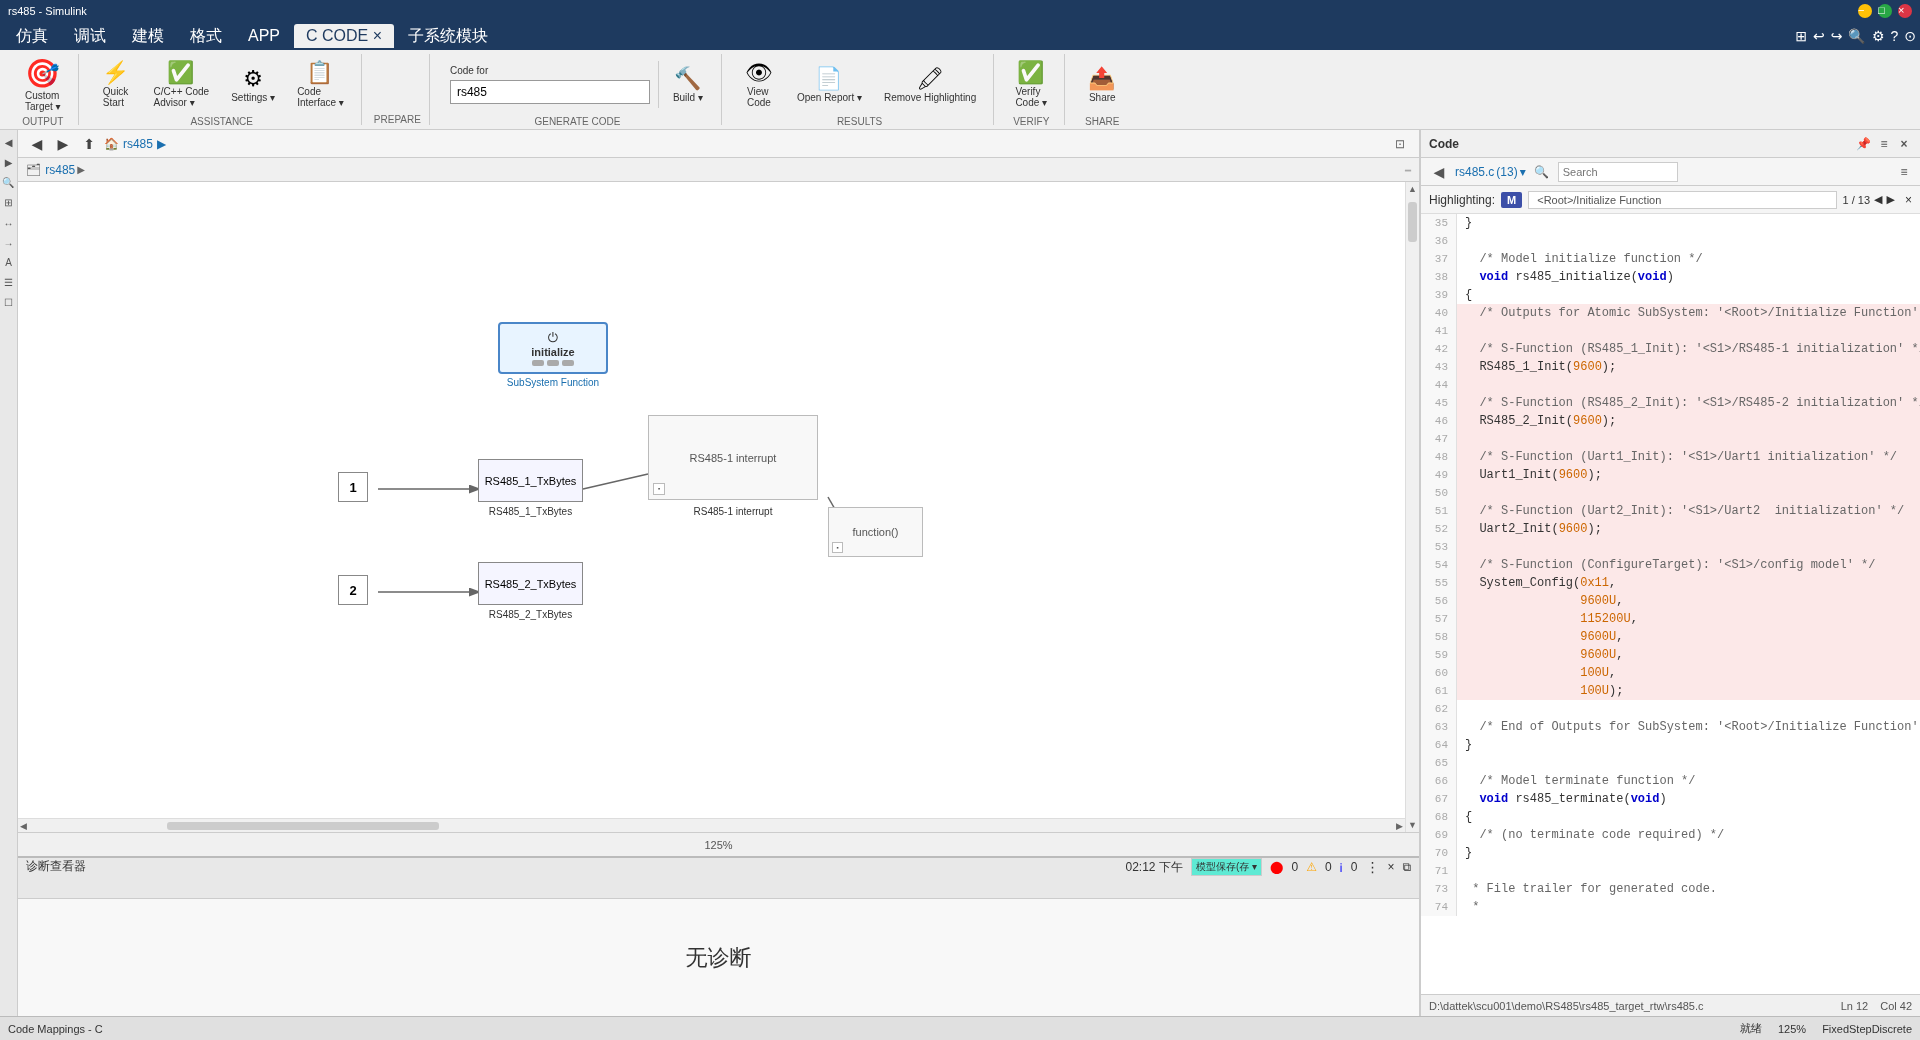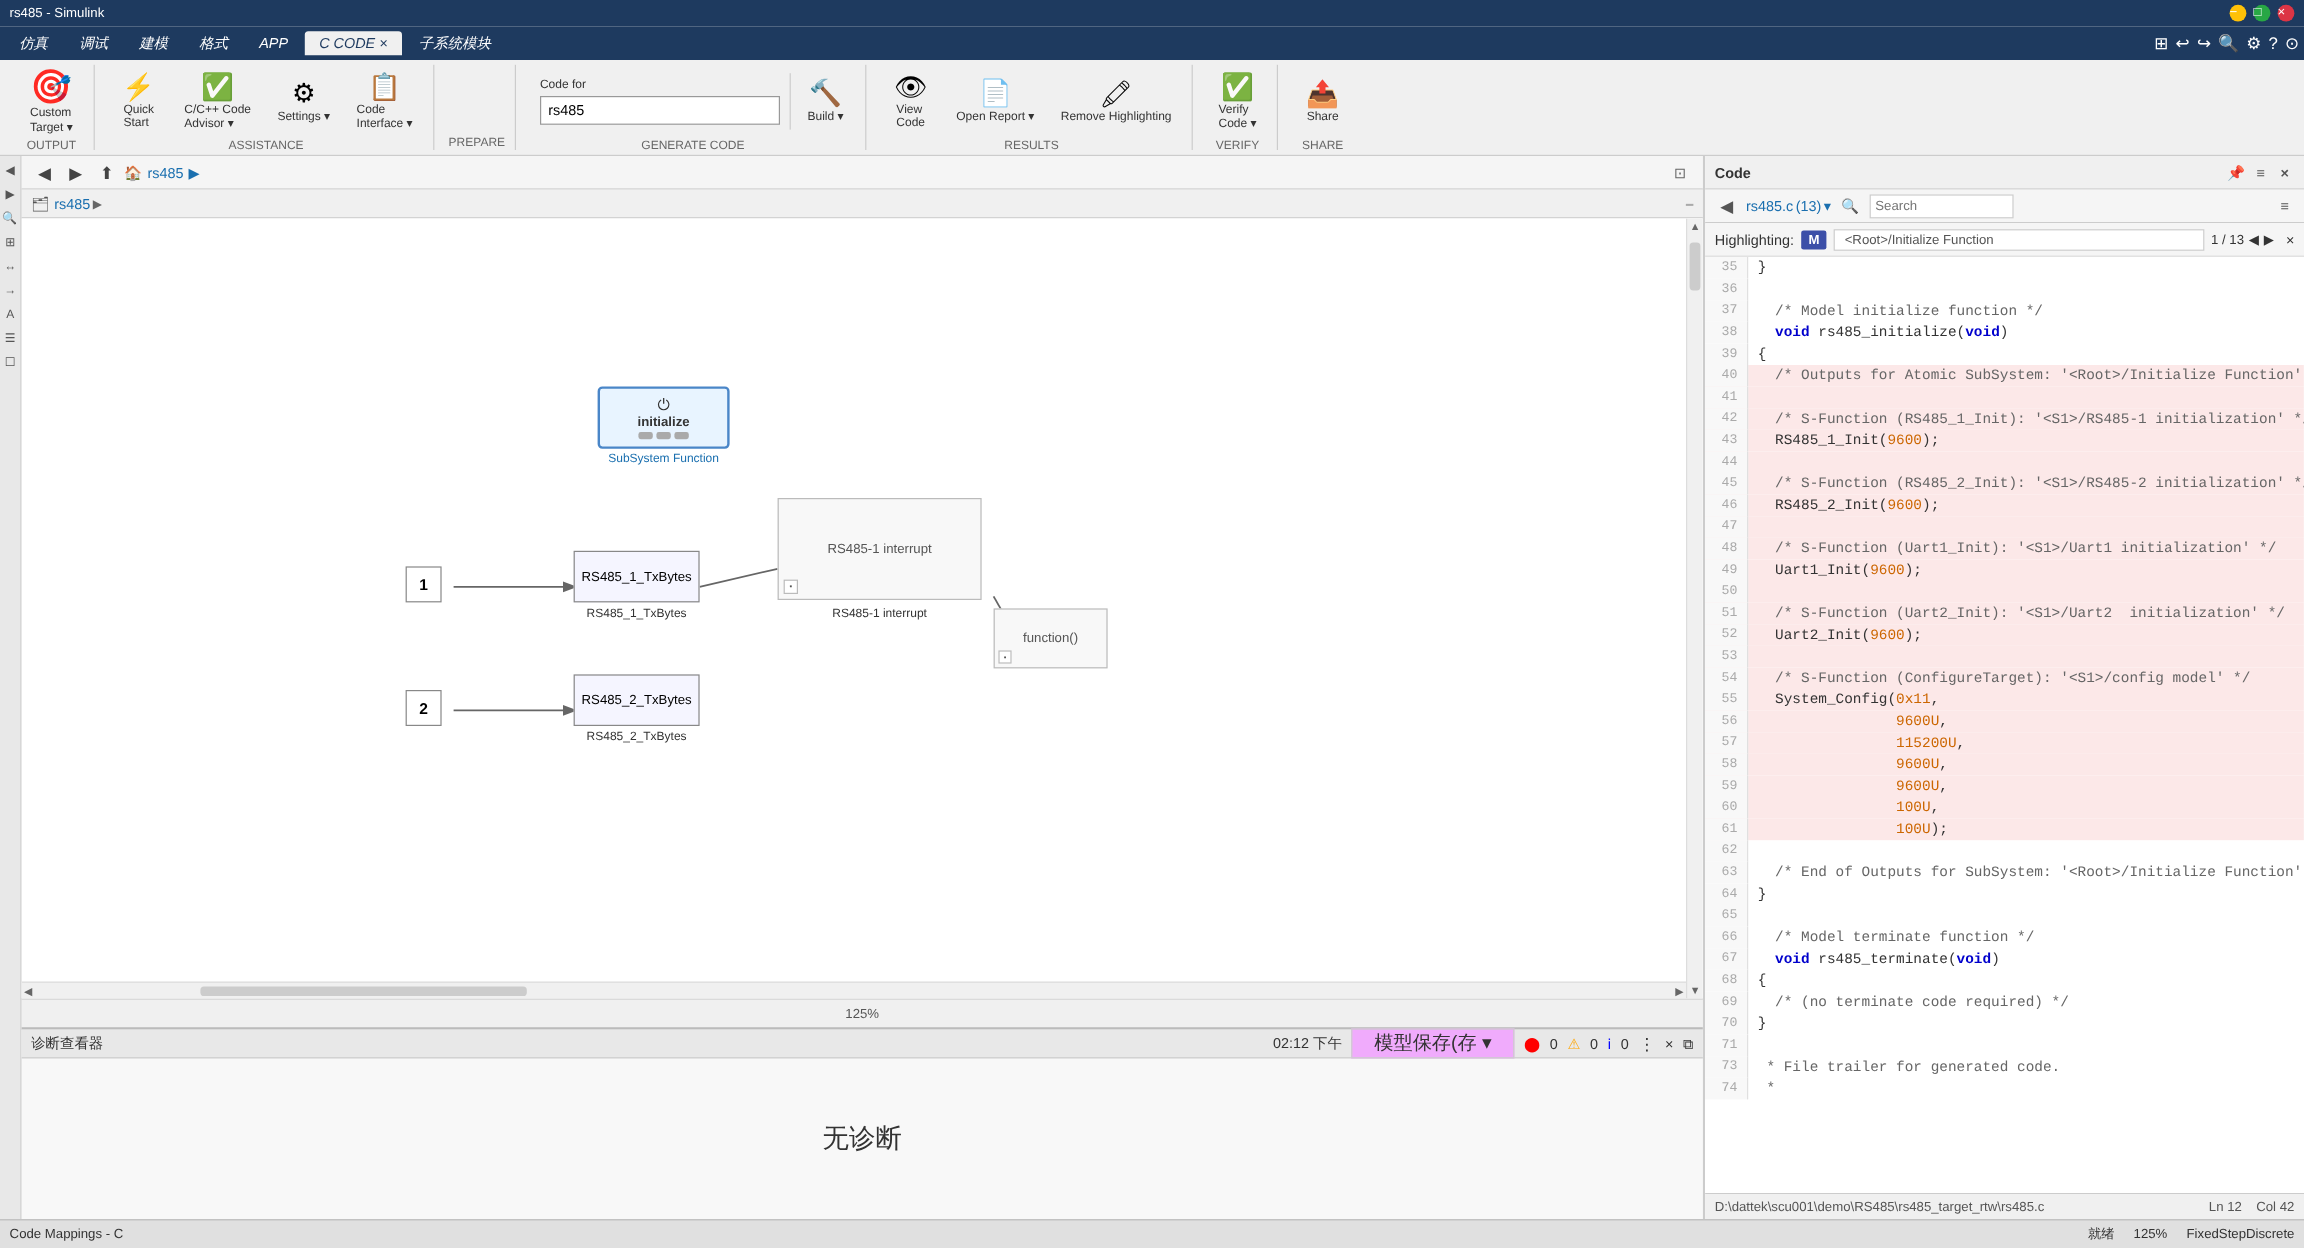--- a/index.html
+++ b/index.html
@@ -28,23 +28,22 @@
       background: #1e3a5f;
       display: flex;
       align-items: center;
       padding: 0 4px;
       gap: 2px;
     }
     .menu-item {
       color: white;
       padding: 3px 12px;
       cursor: pointer;
-      font-size: 12px;
+      font-size: 16px;
       border-radius: 3px;
-      font-style: italic;
     }
     .menu-item.active-tab {
       background: #f0f0f0;
       color: #1e3a5f;
       border-radius: 3px 3px 0 0;
     }
 
     
     .toolbar {
       height: 80px;
@@ -361,25 +360,25 @@
       background: #f0f0f0;
       border-top: 1px solid #ccc;
       display: flex;
       align-items: center;
       padding: 0 8px;
       font-size: 11px;
       color: #555;
       gap: 12px;
     }
     .diag-header {
-      height: 24px;
+      height: 41px;
       background: #e8e8e8;
       border-bottom: 1px solid #ccc;
       display: flex;
-      align-items: center;
+      align-items: flex-start;
       padding: 0 8px;
       font-size: 12px;
       color: #333;
       gap: 8px;
     }
     .diag-controls {
       margin-left: auto;
       display: flex;
       gap: 8px;
       align-items: center;
@@ -693,21 +692,21 @@
       <div style="flex:1;"></div>
     </div>
 
     <div style="height:160px; background:#f8f8f8; border-top:2px solid #bbb; display:flex; flex-direction:column;">
       <div class="diag-header">
         <span>诊断查看器</span>
         <div class="diag-controls">
           <span>
             <span>02:12 下午</span>
           </span>
-          <span style="cursor:pointer; border:1px solid #ccc; padding:1px 18px; background:#f0abfc; font-size:16px;">模型保存(存 ▾</span>
+          <span style="cursor:pointer; border:1px solid #ccc; padding:1px 4px; background:#5eead4; font-size:10px;">模型保存(存 ▾</span>
           <span style="color:red;">⬤</span>
           <span>0</span>
           <span style="color:orange;">⚠</span>
           <span>0</span>
           <span style="color:blue;">ℹ</span>
           <span>0</span>
           <span style="cursor:pointer; font-size:14px;">⋮</span>
           <span style="cursor:pointer;">×</span>
           <span style="cursor:pointer;">⧉</span>
         </div>

